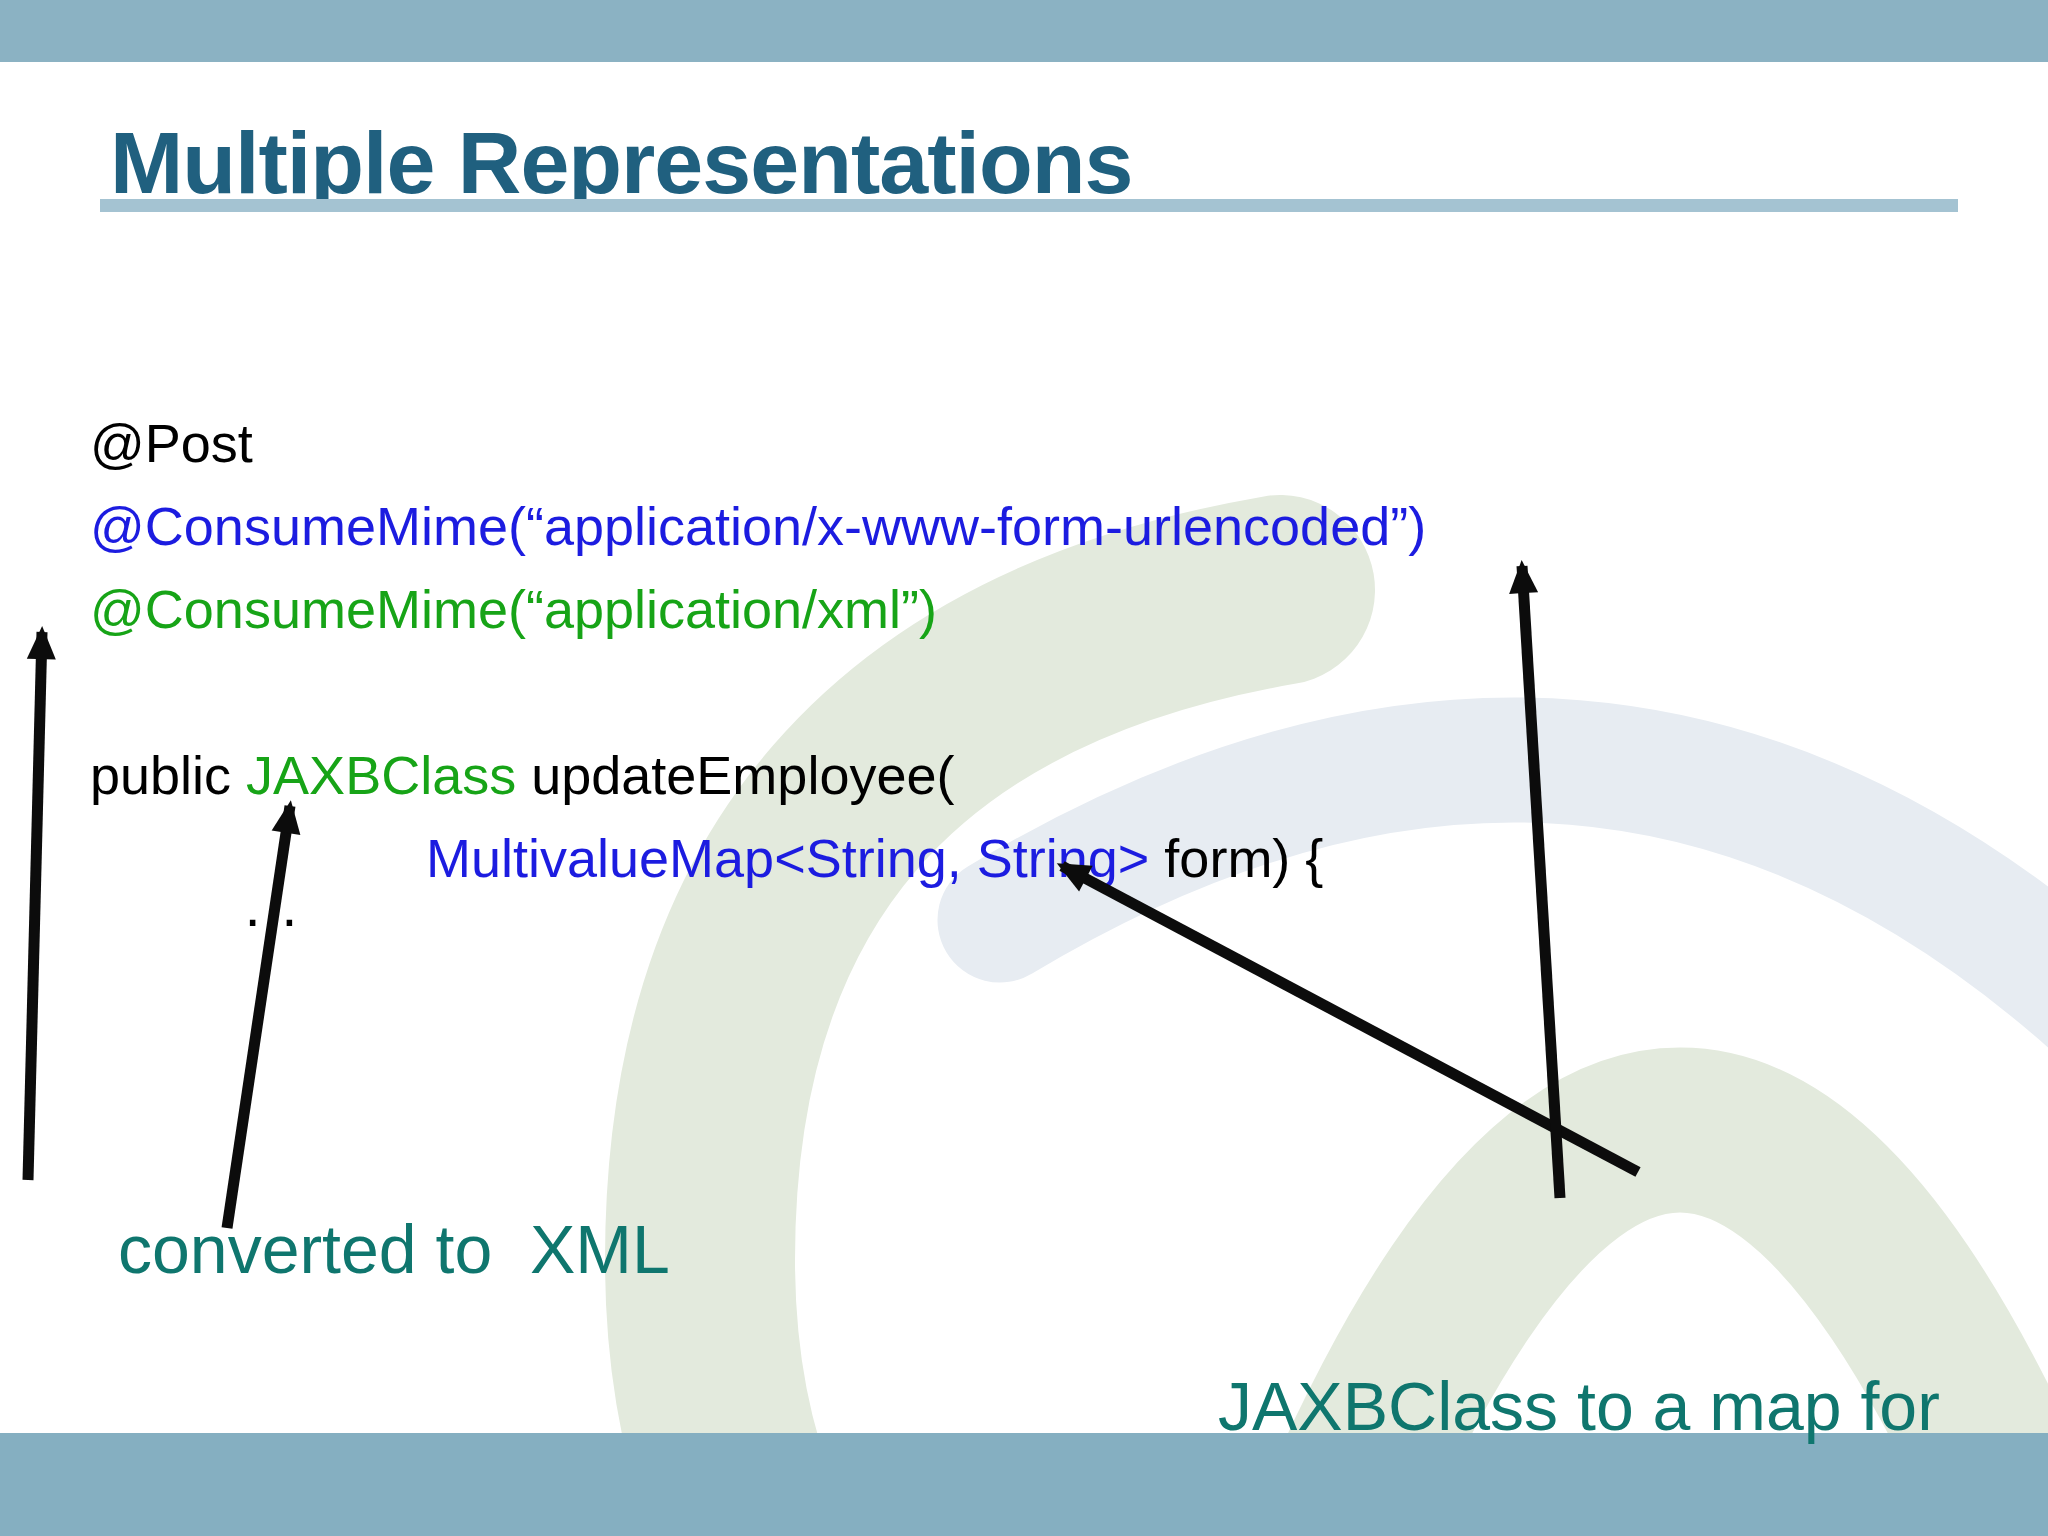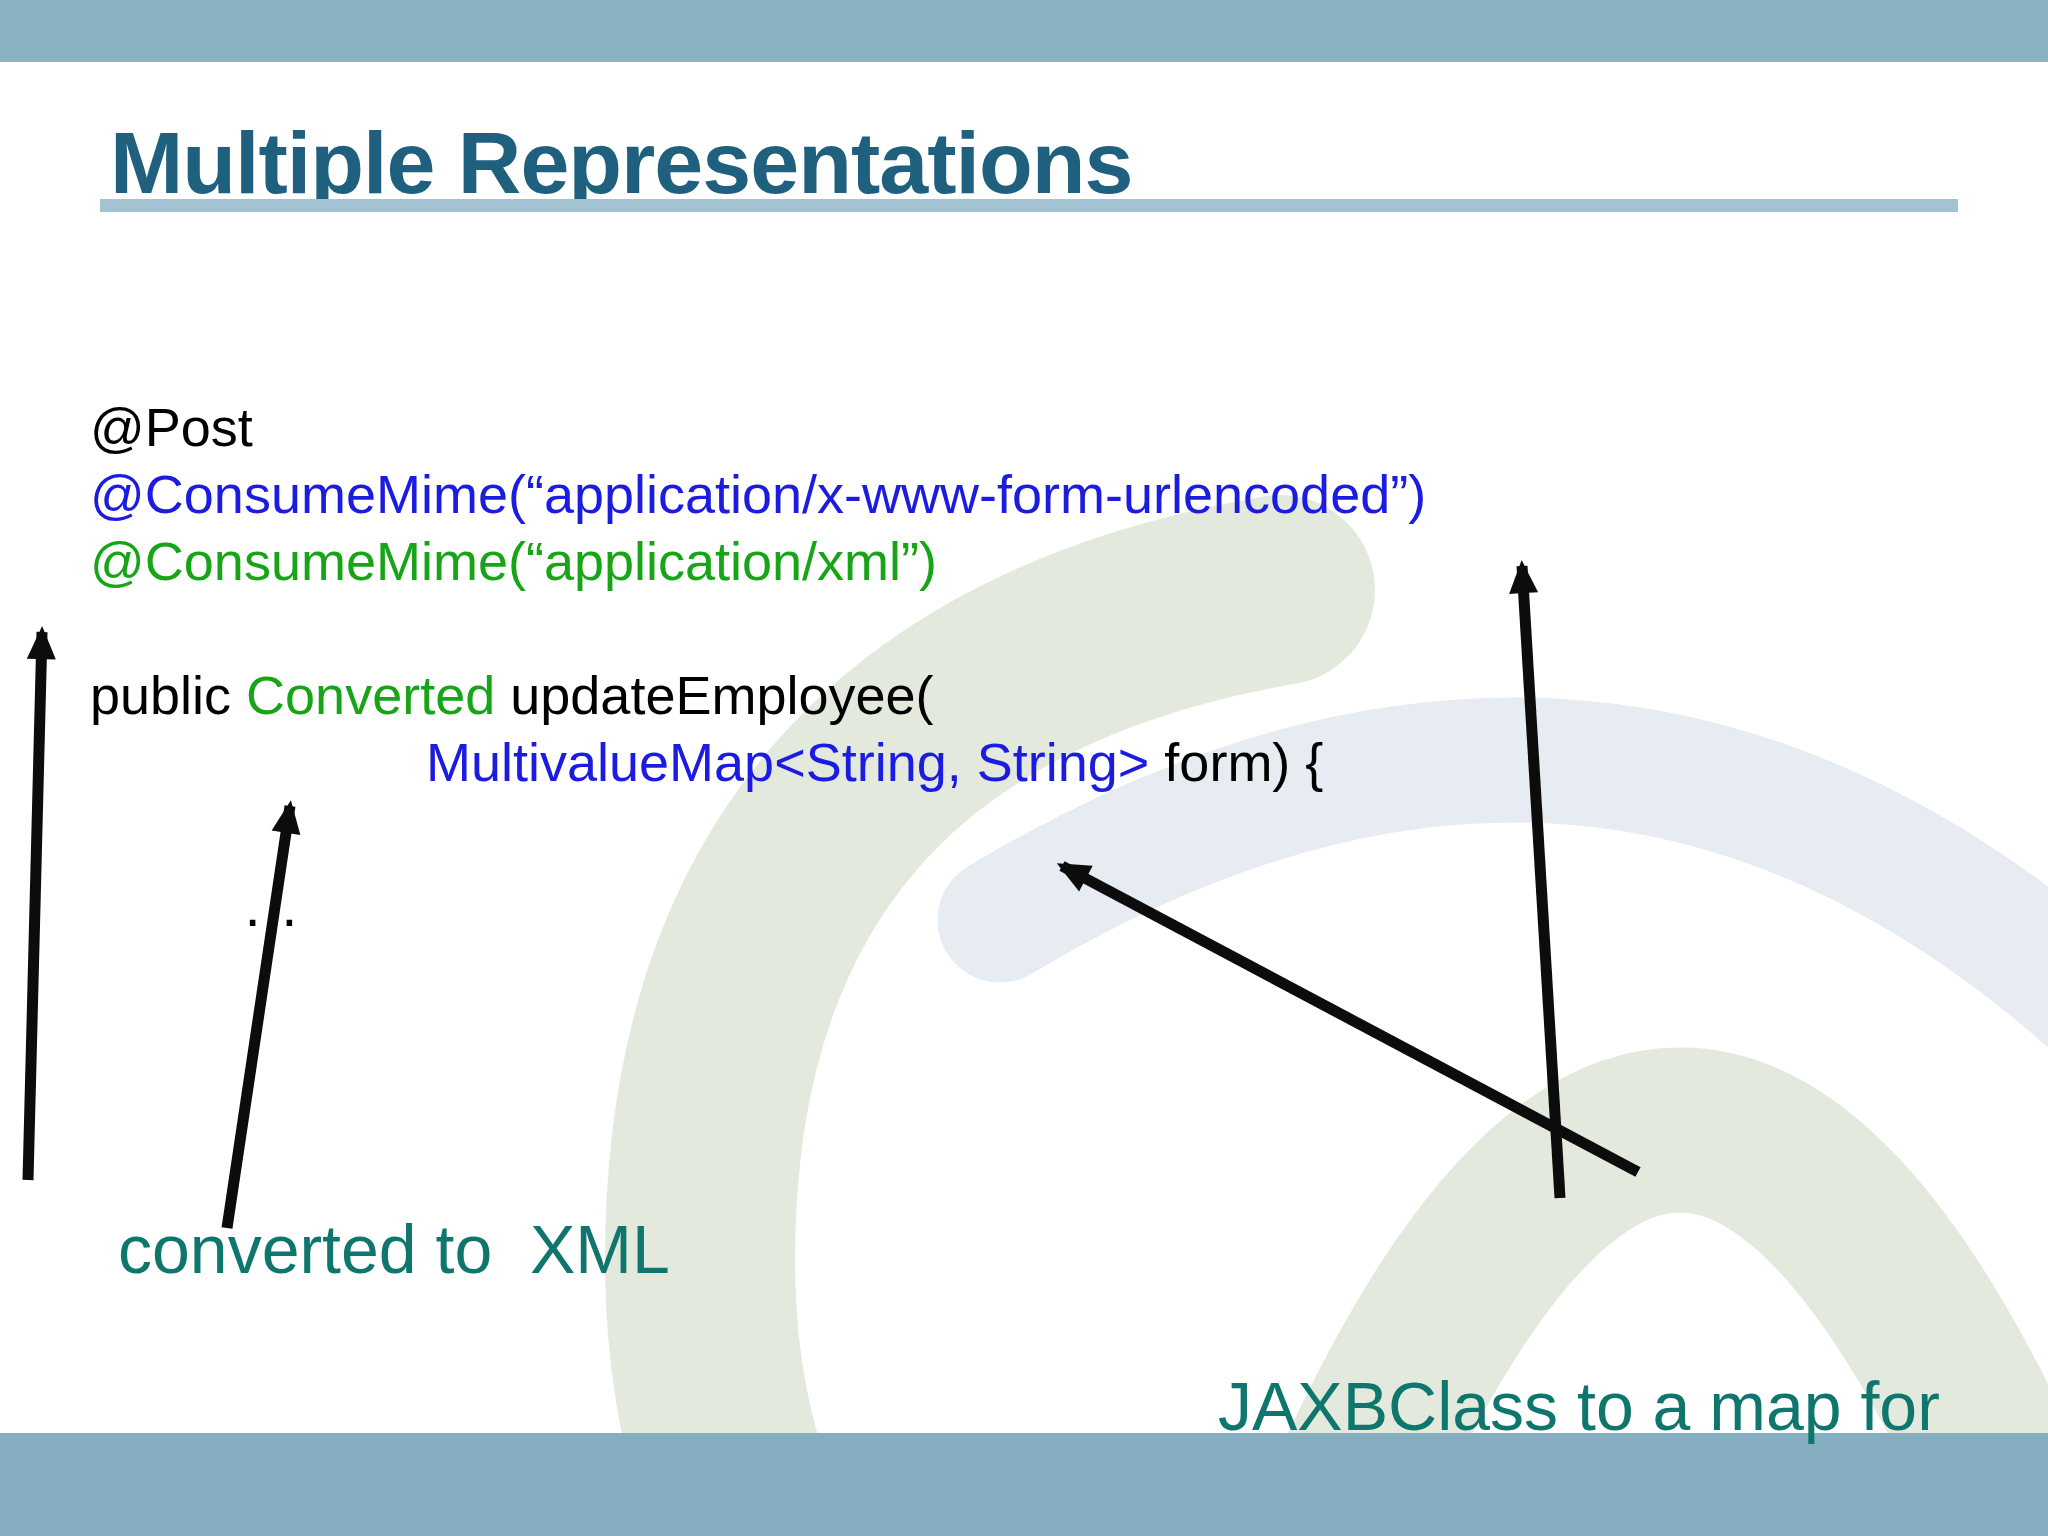--- a/index.html
+++ b/index.html
@@ -9,21 +9,21 @@
   }
   .top-bar{position:absolute;left:0;top:0;width:2048px;height:62px;background:#8bb2c3;}
   .bottom-bar{position:absolute;left:0;top:1433px;width:2048px;height:103px;background:#85afc1;}
   .watermark{position:absolute;left:0;top:0;width:2048px;height:1536px;}
   .slide-title{
     position:absolute;left:110px;top:112px;
     font-size:88px;font-weight:bold;letter-spacing:-1px;color:#20607f;white-space:nowrap;
   }
   .title-underline{position:absolute;left:100px;top:199px;width:1858px;height:13px;background:#a4c3d2;}
   .code-block{position:absolute;left:90px;top:394px;font-size:54px;line-height:67px;color:#000;}
-  .code-line{height:67px;white-space:pre;}
+  .code-line{height:67px;white-space:pre;margin-top:16px;}
   .code-line.indent{padding-left:336px;}
   .tok-blue{color:#1c1ce0;}
   .tok-green{color:#17a417;}
   .ellipsis-dots{position:absolute;left:242px;top:872px;font-size:58px;color:#000;}
   .label{position:absolute;color:#0f766e;white-space:pre;}
   .label-xml{left:118px;top:1210px;font-size:68px;}
   .label-map{left:1218px;top:1164px;font-size:68px;line-height:97px;}
   .arrows{position:absolute;left:0;top:0;width:2048px;height:1536px;pointer-events:none;}
 </style>
 </head>
@@ -41,21 +41,21 @@
   <div class="bottom-bar"></div>
 
   <div class="slide-title">Multiple Representations</div>
   <div class="title-underline"></div>
 
   <div class="code-block">
     <div class="code-line">@Post</div>
     <div class="code-line tok-blue">@ConsumeMime(“application/x-www-form-urlencoded”)</div>
     <div class="code-line tok-green">@ConsumeMime(“application/xml”)</div>
     <div class="code-line"></div>
-    <div class="code-line"><span>public </span><span class="tok-green">Converted</span><span> updateEmployee(</span></div>
+    <div class="code-line"><span>public </span><span class="tok-green">JAXBClass</span><span> updateEmployee(</span></div>
     <div class="code-line indent"><span class="tok-blue">MultivalueMap&lt;String, String&gt;</span><span> form) {</span></div>
   </div>
 
   <div class="ellipsis-dots">…</div>
 
   <div class="label label-xml">converted to  XML</div>
   <div class="label label-map">
     <div>JAXBClass to a map for</div>
     
   </div>

